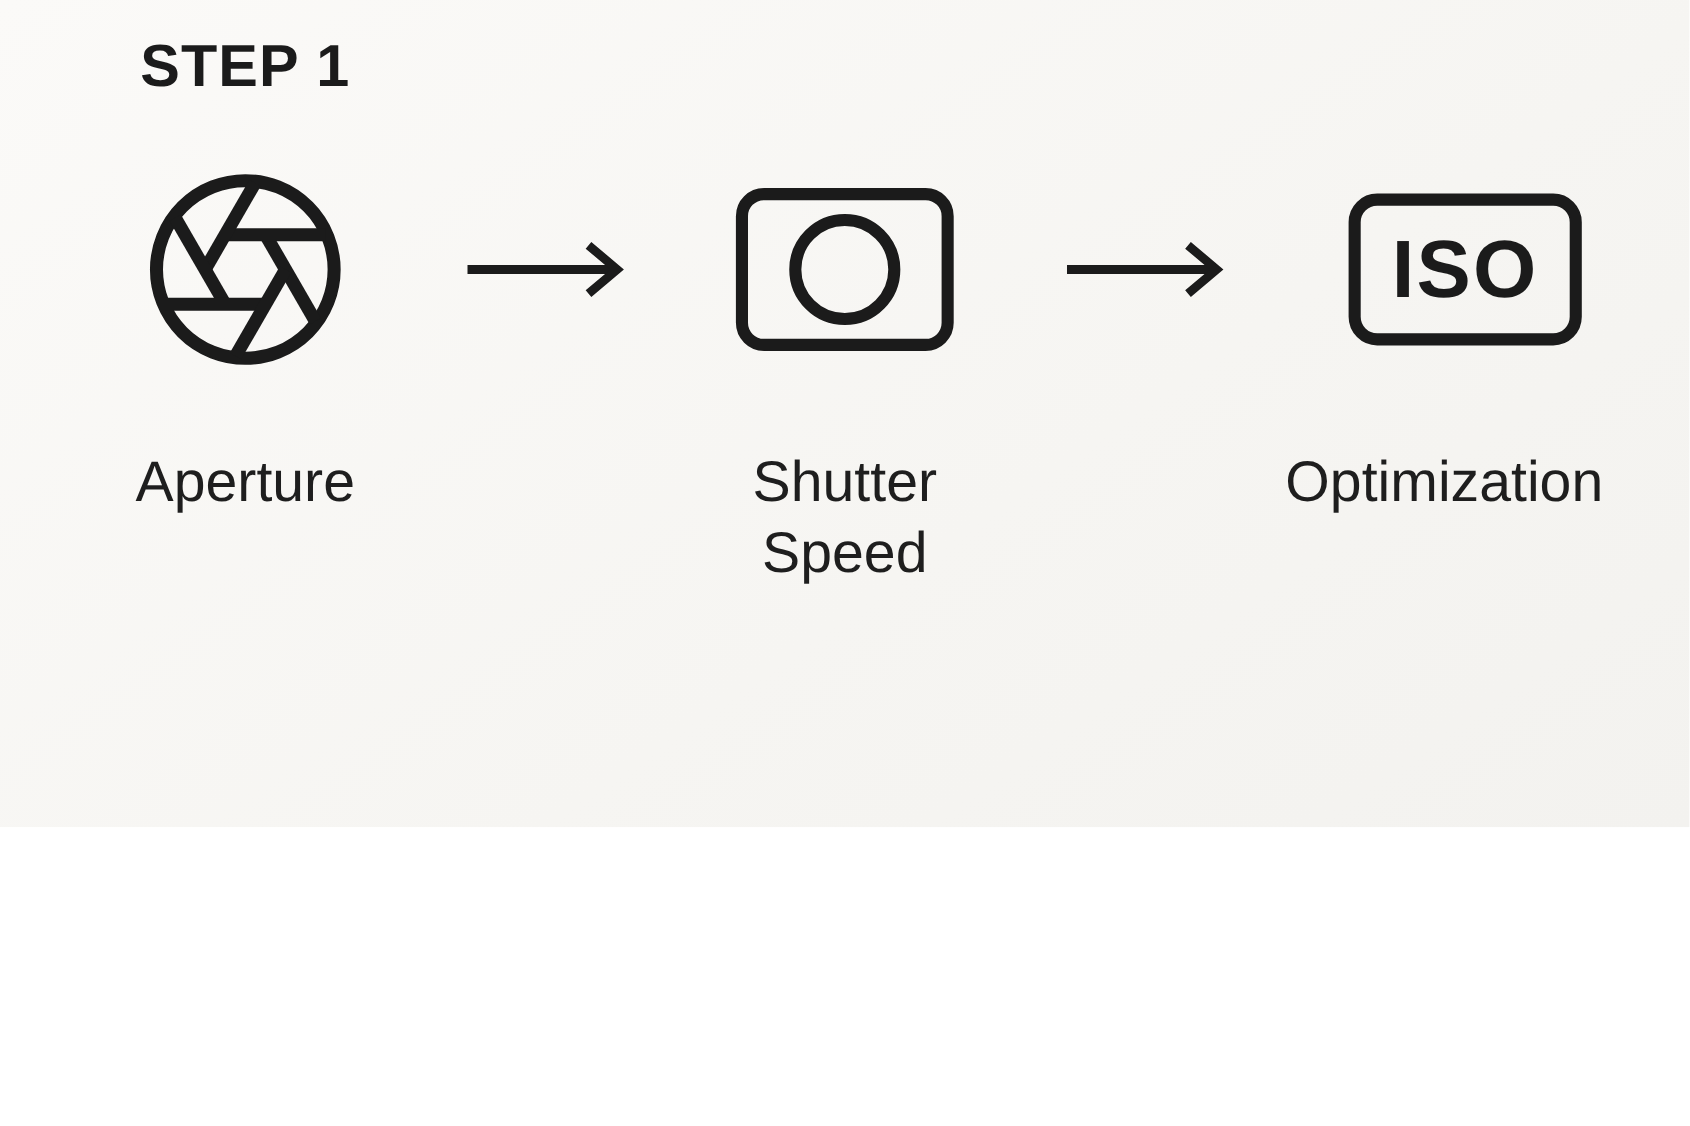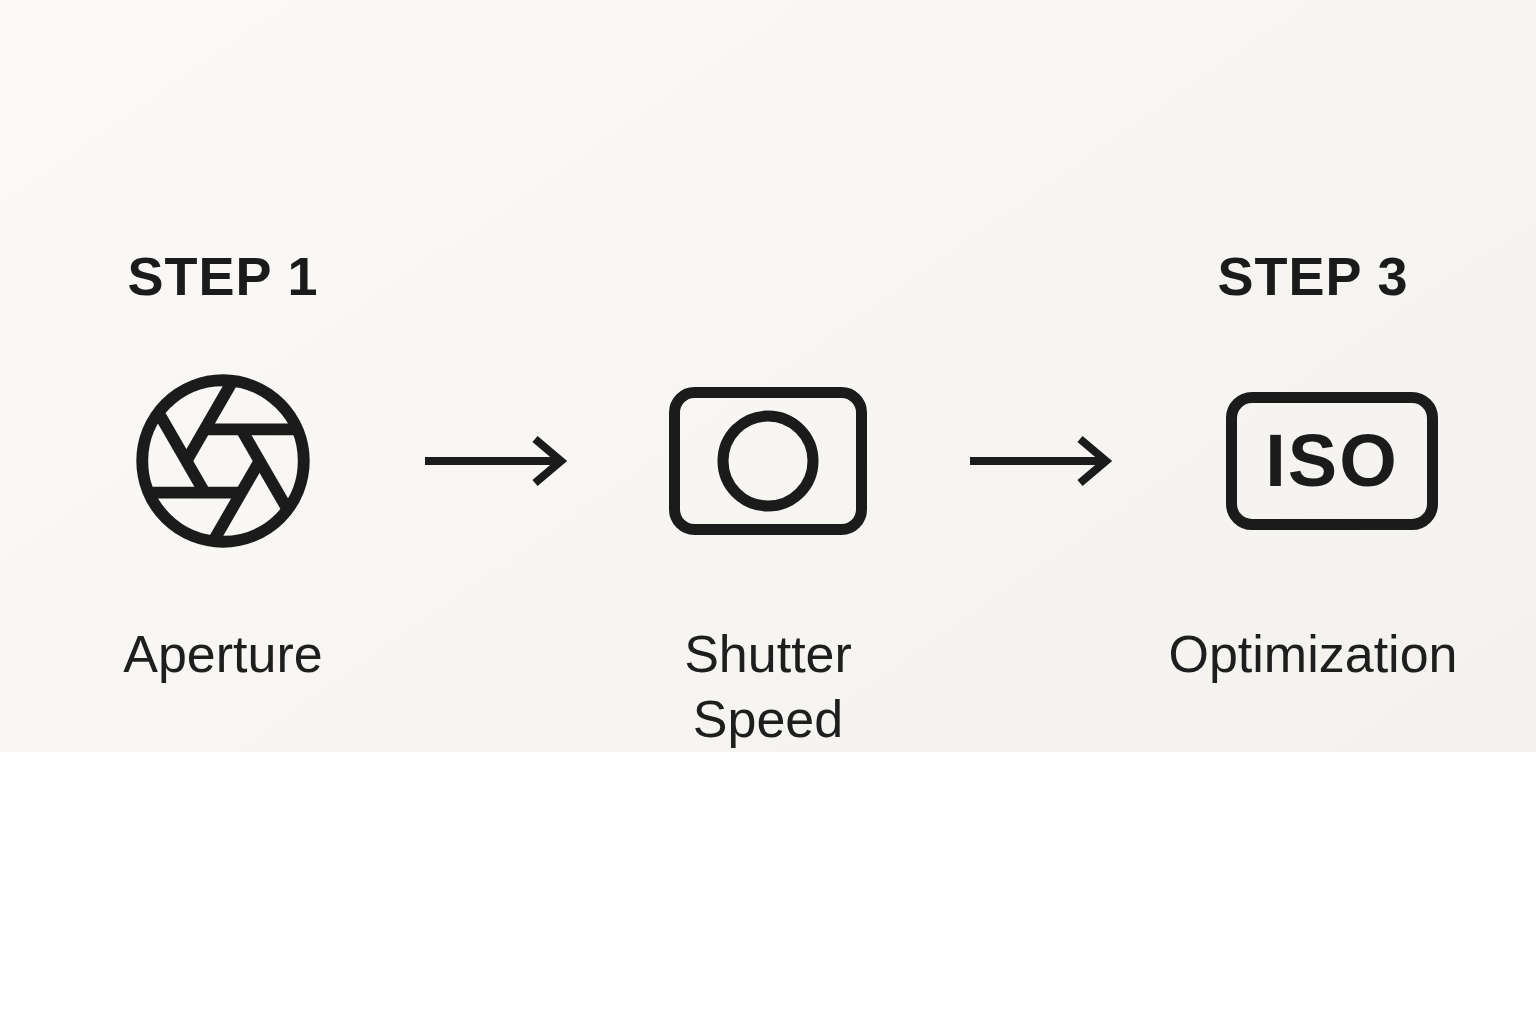--- a/index.html
+++ b/index.html
@@ -8,22 +8,21 @@
     font-family: "Liberation Sans", "DejaVu Sans", sans-serif;
   }
 
   .canvas {
     width: 1536px;
     height: 752px;
     background: linear-gradient(145deg, #fbfaf8 0%, #f6f5f2 60%, #f3f2ef 100%);
     overflow: hidden;
     display: flex;
     justify-content: center;
-    align-items: flex-end;
-    padding-top: 240px;
+    align-items: flex-start;
   }
 
   .diagram {
     display: grid;
     grid-template-columns: 390px 155px 390px 155px 390px;
     grid-template-rows: 120px 250px auto;
     justify-items: center;
     align-items: center;
   }
 
@@ -86,21 +85,20 @@
     line-height: 1;
   }
 </style>
 </head>
 <body>
 
 <div class="canvas">
   <div class="diagram">
 
     <div class="step-title t1">STEP 1</div>
-    <div class="step-title t3">STEP 3</div>
 
     <div class="icon-cell i1">
       <span>
         <svg width="190" height="190" viewBox="0 0 24 24">
           <g class="stroke" stroke-width="1.5" stroke-linecap="butt">
             <circle cx="12" cy="12" r="10.2"></circle>
             <line x1="14.31" y1="8" x2="20.05" y2="17.94"></line>
             <line x1="9.69" y1="8" x2="21.17" y2="8"></line>
             <line x1="7.38" y1="12" x2="13.12" y2="2.06"></line>
             <line x1="9.69" y1="16" x2="3.95" y2="6.06"></line>

